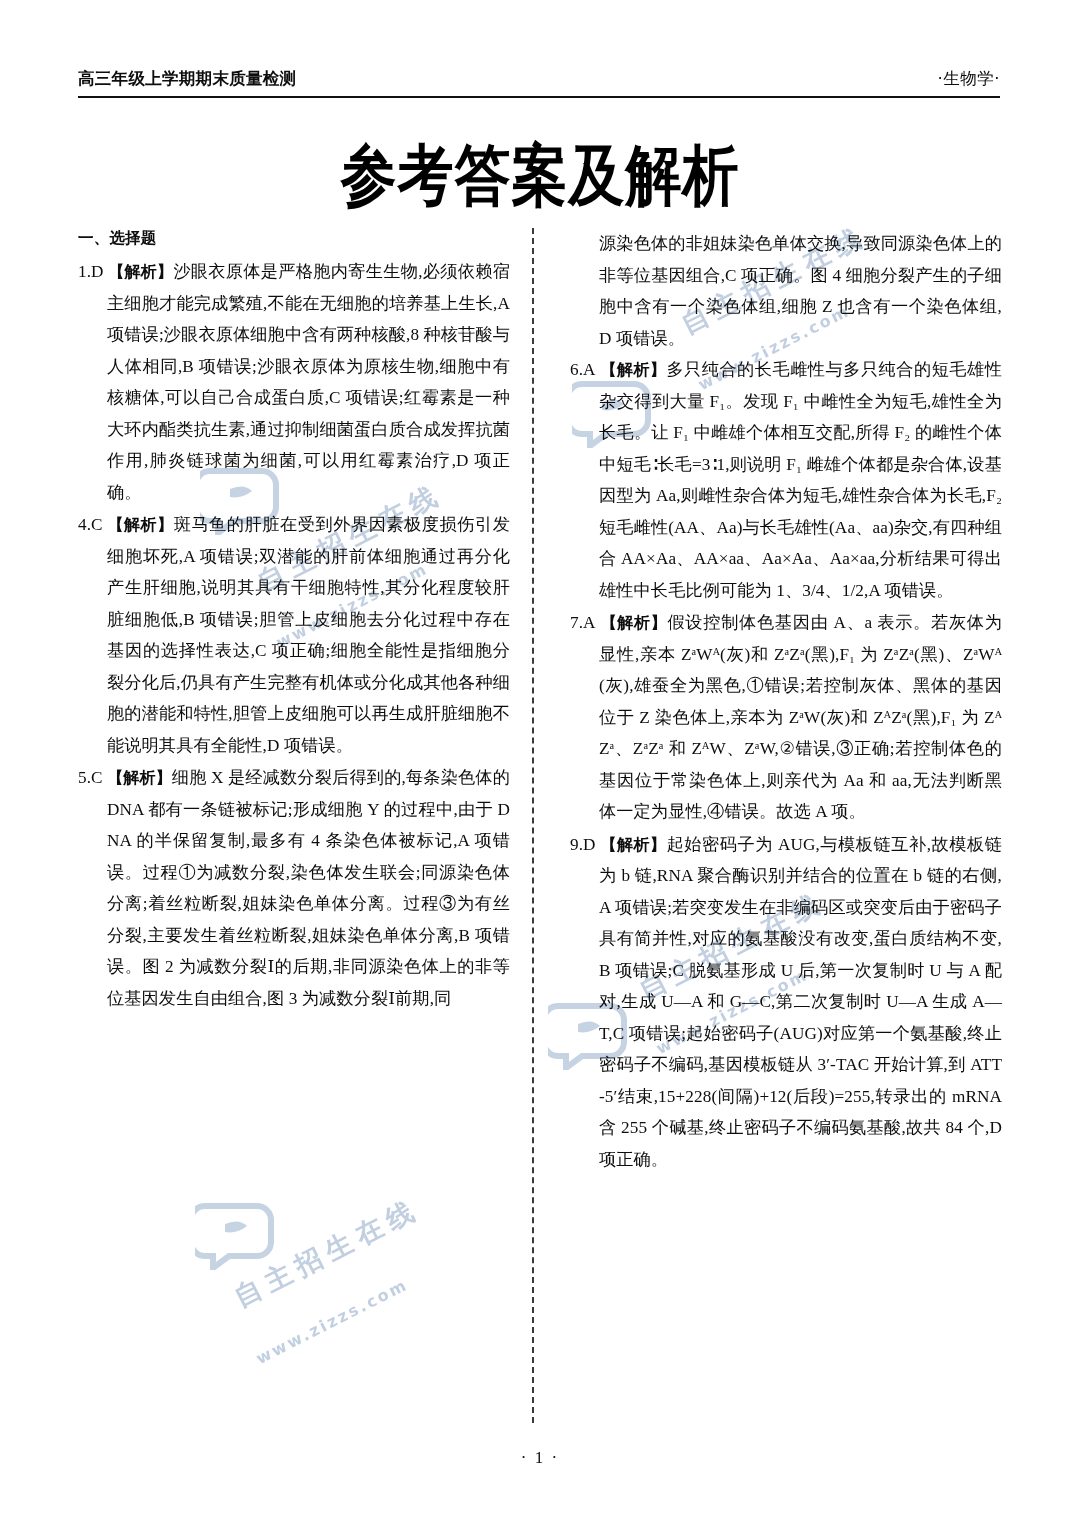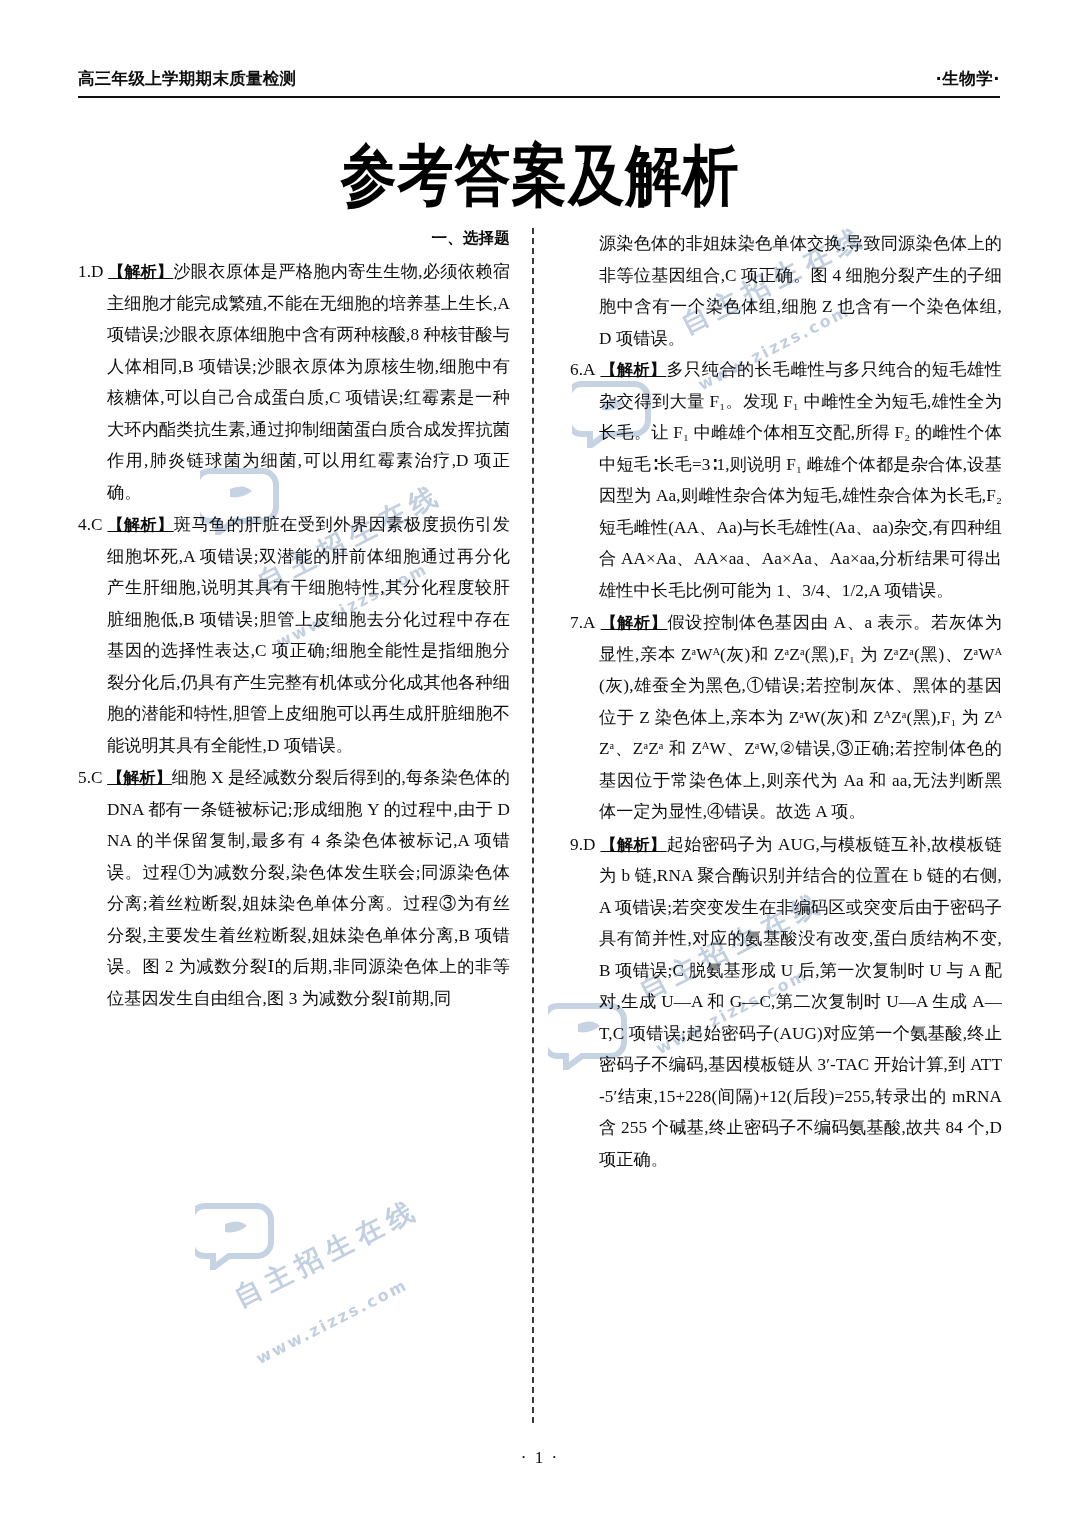--- a/index.html
+++ b/index.html
@@ -39,21 +39,21 @@
     font-weight: bold;
     font-size: 16.5px;
     letter-spacing: 0.3px;
     white-space: nowrap;
   }
   .header-right {
     position: absolute;
     right: 0;
     top: 0;
     font-family: "DejaVu Sans", "Liberation Sans", sans-serif;
-    font-weight: bold;
+    font-weight: normal;
     font-size: 16.5px;
     letter-spacing: 0.5px;
     white-space: nowrap;
   }
   .header-rule {
     position: absolute;
     left: 0;
     top: 28px;
     width: 922px;
     height: 0;
@@ -101,21 +101,20 @@
     align-self: flex-start;
   }
 
   
   .section-title {
     font-family: "DejaVu Sans", "Liberation Sans", sans-serif;
     font-weight: bold;
     font-size: 15.5px;
     margin: 0 0 7px 0;
     letter-spacing: 0.2px;
-    text-align: right;
   }
 
   .item {
     font-size: 17.2px;
     line-height: 31.5px;
     text-align: justify;
     text-justify: inter-ideograph;
     margin: 0 0 1px 0;
     padding-left: 29px;
     text-indent: -29px;
@@ -126,21 +125,20 @@
     font-family: "Liberation Serif", serif;
   }
   .item .ans {
     font-family: "Liberation Serif", serif;
     font-weight: normal;
   }
   .item .tag {
     font-family: "DejaVu Sans", "Liberation Sans", sans-serif;
     font-weight: bold;
     font-size: 16px;
-    text-decoration: underline;
   }
 
   
   .cont {
     font-size: 17.2px;
     line-height: 31.5px;
     text-align: justify;
     text-justify: inter-ideograph;
     margin: 0;
     padding-left: 29px;

